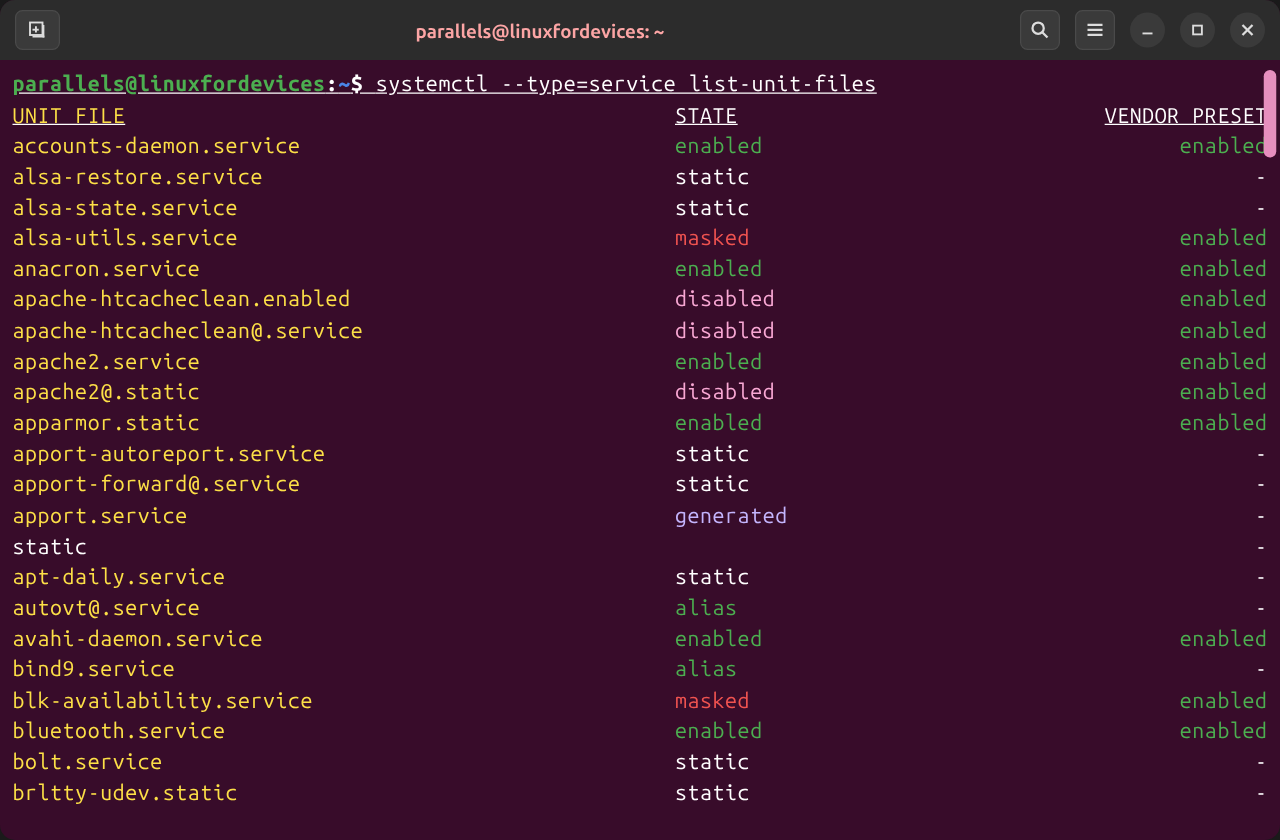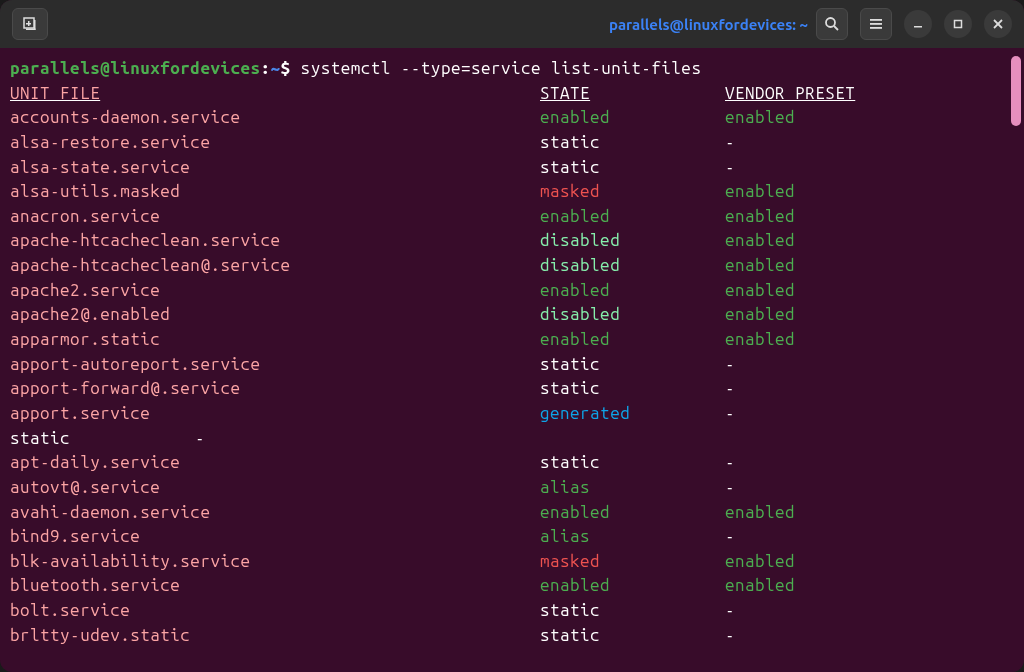--- a/index.html
+++ b/index.html
@@ -39,22 +39,22 @@
       border-radius: 6px;
       display: flex;
       align-items: center;
       justify-content: center;
       color: #ddd;
       font-size: 16px;
       cursor: pointer;
     }
     .title {
       flex: 1;
-      text-align: right;
-      color: #3b82f6;
+      text-align: center;
+      color: #fca5a5;
       font-family: 'Ubuntu', sans-serif;
       font-weight: bold;
       font-size: 15px;
     }
     .titlebar-right {
       display: flex;
       gap: 12px;
       align-items: center;
     }
     .icon-button {
@@ -86,44 +86,45 @@
       padding: 8px 10px;
       font-size: 17px;
       line-height: 1.45;
       color: #fff;
       overflow: hidden;
       letter-spacing: 0.5px;
       position: relative;
     }
     .prompt-line {
       white-space: pre;
+      text-decoration: underline;
     }
     .prompt-user { color: #4caf50; font-weight: bold; }
     .prompt-colon { color: #fff; font-weight: bold; }
     .prompt-path { color: #4a86e8; font-weight: bold; }
     .prompt-dollar { color: #fff; font-weight: bold; }
     .cmd { color: #fff; }
     .header-row {
       display: flex;
       color: #fff;
       text-decoration: underline;
       white-space: pre;
     }
     .row {
       display: flex;
       white-space: pre;
     }
-    .col-unit { width: 530px; color: #fca5a5; }
+    .col-unit { width: 530px; color: #fde047; }
     .col-state { width: 185px; }
-    .col-preset { flex: 1; }
+    .col-preset { flex: 1; text-align: right; }
     .state-enabled { color: #4caf50; }
     .state-static { color: #fff; }
     .state-masked { color: #ef5350; }
-    .state-disabled { color: #86efac; }
-    .state-generated { color: #0ea5e9; }
+    .state-disabled { color: #f9a8d4; }
+    .state-generated { color: #c4b5fd; }
     .state-alias { color: #4caf50; }
     .preset-enabled { color: #4caf50; }
     .preset-dash { color: #fff; }
     .scrollbar {
       position: absolute;
       right: 3px;
       top: 8px;
       width: 10px;
       height: 70px;
       background: #e68fbe;
@@ -183,26 +184,26 @@
     <div class="prompt-line"><span class="prompt-user">parallels@linuxfordevices</span><span class="prompt-colon">:</span><span class="prompt-path">~</span><span class="prompt-dollar">$ </span><span class="cmd">systemctl --type=service list-unit-files</span></div>
 
     <div class="header-row">
       <span class="col-unit">UNIT FILE</span><span class="col-state">STATE</span><span class="col-preset">VENDOR PRESET</span>
     </div>
 
     <div id="rows-container">
         <div class="row"><span class="col-unit">accounts-daemon.service</span><span class="col-state state-enabled">enabled</span><span class="col-preset preset-enabled">enabled</span></div>
         <div class="row"><span class="col-unit">alsa-restore.service</span><span class="col-state state-static">static</span><span class="col-preset preset-dash">-</span></div>
         <div class="row"><span class="col-unit">alsa-state.service</span><span class="col-state state-static">static</span><span class="col-preset preset-dash">-</span></div>
-        <div class="row"><span class="col-unit">alsa-utils.masked</span><span class="col-state state-masked">masked</span><span class="col-preset preset-enabled">enabled</span></div>
+        <div class="row"><span class="col-unit">alsa-utils.service</span><span class="col-state state-masked">masked</span><span class="col-preset preset-enabled">enabled</span></div>
         <div class="row"><span class="col-unit">anacron.service</span><span class="col-state state-enabled">enabled</span><span class="col-preset preset-enabled">enabled</span></div>
-        <div class="row"><span class="col-unit">apache-htcacheclean.service</span><span class="col-state state-disabled">disabled</span><span class="col-preset preset-enabled">enabled</span></div>
+        <div class="row"><span class="col-unit">apache-htcacheclean.enabled</span><span class="col-state state-disabled">disabled</span><span class="col-preset preset-enabled">enabled</span></div>
         <div class="row"><span class="col-unit">apache-htcacheclean@.service</span><span class="col-state state-disabled">disabled</span><span class="col-preset preset-enabled">enabled</span></div>
         <div class="row"><span class="col-unit">apache2.service</span><span class="col-state state-enabled">enabled</span><span class="col-preset preset-enabled">enabled</span></div>
-        <div class="row"><span class="col-unit">apache2@.enabled</span><span class="col-state state-disabled">disabled</span><span class="col-preset preset-enabled">enabled</span></div>
+        <div class="row"><span class="col-unit">apache2@.static</span><span class="col-state state-disabled">disabled</span><span class="col-preset preset-enabled">enabled</span></div>
         <div class="row"><span class="col-unit">apparmor.static</span><span class="col-state state-enabled">enabled</span><span class="col-preset preset-enabled">enabled</span></div>
         <div class="row"><span class="col-unit">apport-autoreport.service</span><span class="col-state state-static">static</span><span class="col-preset preset-dash">-</span></div>
         <div class="row"><span class="col-unit">apport-forward@.service</span><span class="col-state state-static">static</span><span class="col-preset preset-dash">-</span></div>
         <div class="row"><span class="col-unit">apport.service</span><span class="col-state state-generated">generated</span><span class="col-preset preset-dash">-</span></div>
         <div class="row"><span class="col-state state-static">static</span><span class="col-preset preset-dash">-</span></div>
         <div class="row"><span class="col-unit">apt-daily.service</span><span class="col-state state-static">static</span><span class="col-preset preset-dash">-</span></div>
         <div class="row"><span class="col-unit">autovt@.service</span><span class="col-state state-alias">alias</span><span class="col-preset preset-dash">-</span></div>
         <div class="row"><span class="col-unit">avahi-daemon.service</span><span class="col-state state-enabled">enabled</span><span class="col-preset preset-enabled">enabled</span></div>
         <div class="row"><span class="col-unit">bind9.service</span><span class="col-state state-alias">alias</span><span class="col-preset preset-dash">-</span></div>
         <div class="row"><span class="col-unit">blk-availability.service</span><span class="col-state state-masked">masked</span><span class="col-preset preset-enabled">enabled</span></div>

